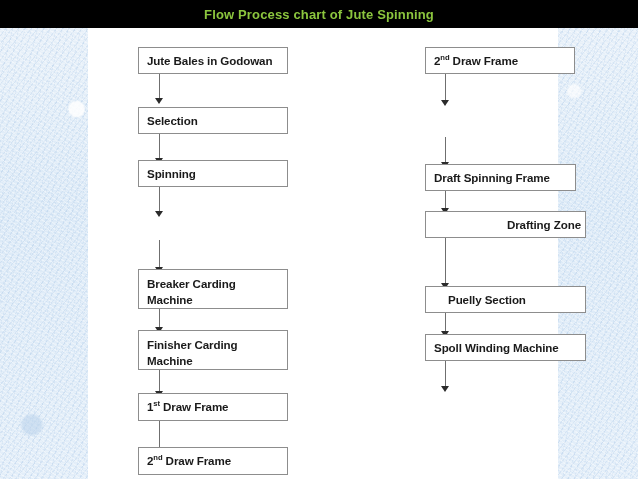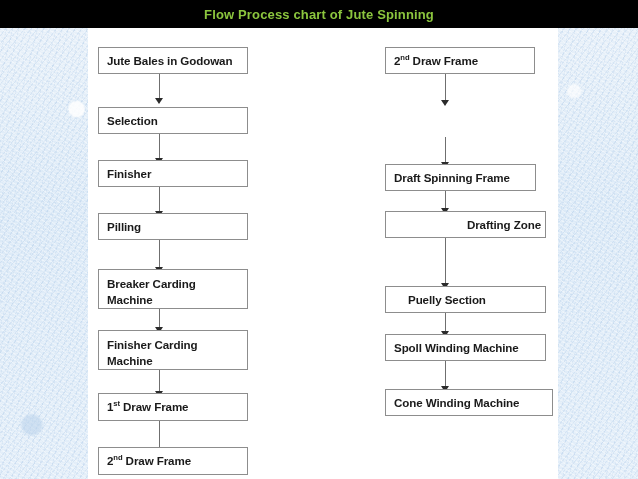--- a/index.html
+++ b/index.html
@@ -76,20 +76,21 @@
   
   .node {
     position: absolute;
     box-sizing: border-box;
     background: #ffffff;
     border: 1.3px solid #8d8d8d;
     display: flex;
     align-items: center;
     padding-left: 8px;
     padding-right: 4px;
+    margin-left: 40px;
   }
   .node .label {
     font-family: "Liberation Sans", sans-serif;
     font-size: 11.6px;
     font-weight: bold;
     color: #1a1a1a;
     line-height: 1.38;
     letter-spacing: -0.1px;
   }
   .node.two-line {
@@ -139,29 +140,26 @@
     <div class="arrow-head" style="left:155px; top:70px;"></div>
 
     <div class="node" style="left:98px; top:79px; width:150px; height:27px;">
       <span class="label">Selection</span>
     </div>
 
     <div class="conn" style="left:159px; top:106px; height:26px;"></div>
     <div class="arrow-head" style="left:155px; top:130px;"></div>
 
     <div class="node" style="left:98px; top:132px; width:150px; height:27px;">
-      <span class="label">Finisher</span>
+      <span class="label">Spinning</span>
     </div>
 
     <div class="conn" style="left:159px; top:159px; height:26px;"></div>
     <div class="arrow-head" style="left:155px; top:183px;"></div>
 
-    <div class="node" style="left:98px; top:185px; width:150px; height:27px;">
-      <span class="label">Pilling</span>
-    </div>
 
     <div class="conn" style="left:159px; top:212px; height:29px;"></div>
     <div class="arrow-head" style="left:155px; top:239px;"></div>
 
     <div class="node two-line" style="left:98px; top:241px; width:150px; height:40px;">
       <span class="label">
         <span>Breaker Carding</span><br>
         <span>Machine</span>
       </span>
     </div>
@@ -222,18 +220,15 @@
     <div class="conn" style="left:445px; top:285px; height:20px;"></div>
     <div class="arrow-head" style="left:441px; top:303px;"></div>
 
     <div class="node" style="left:385px; top:306px; width:161px; height:27px;">
       <span class="label">Spoll Winding Machine</span>
     </div>
 
     <div class="conn" style="left:445px; top:333px; height:27px;"></div>
     <div class="arrow-head" style="left:441px; top:358px;"></div>
 
-    <div class="node" style="left:385px; top:361px; width:168px; height:27px;">
-      <span class="label">Cone Winding Machine</span>
-    </div>
 
   </div>
 </div>
 
 </body></html>

